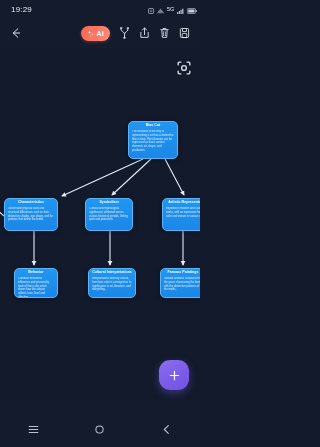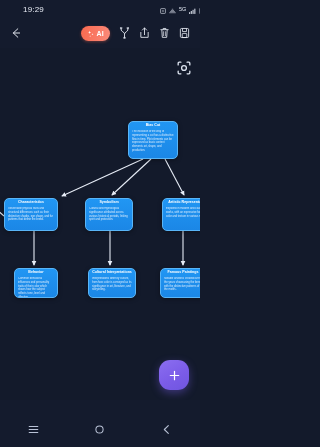--- a/index.html
+++ b/index.html
@@ -11,21 +11,21 @@
   }
   #app {
     position: relative;
     width: 200px; height: 447px;
     background: #141b2d;
     overflow: hidden;
   }
 
   
   .statusbar {
-    position: absolute; top: 0; left: 16px;
+    position: absolute; top: 0; left: 4px;
     width: 200px; height: 18px;
     display: flex; align-items: center;
     justify-content: space-between;
     padding: 0 7px;
     background: #141b2d;
     z-index: 30;
   }
   .status-clock {
     color: #e8ecf5; font-size: 8px; letter-spacing: .2px;
   }

